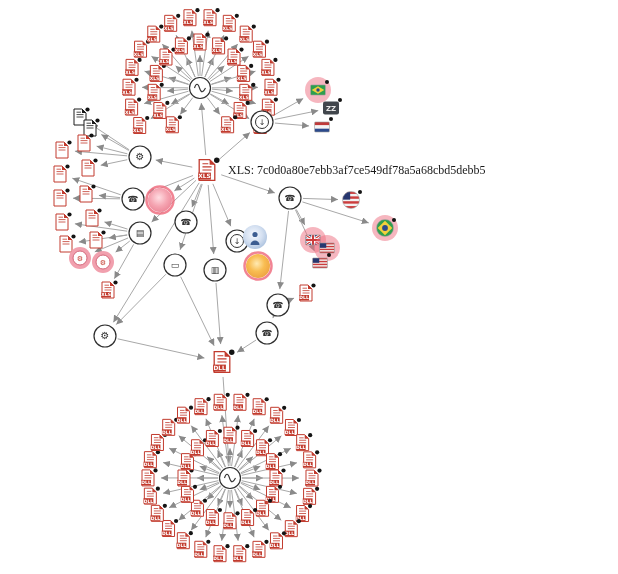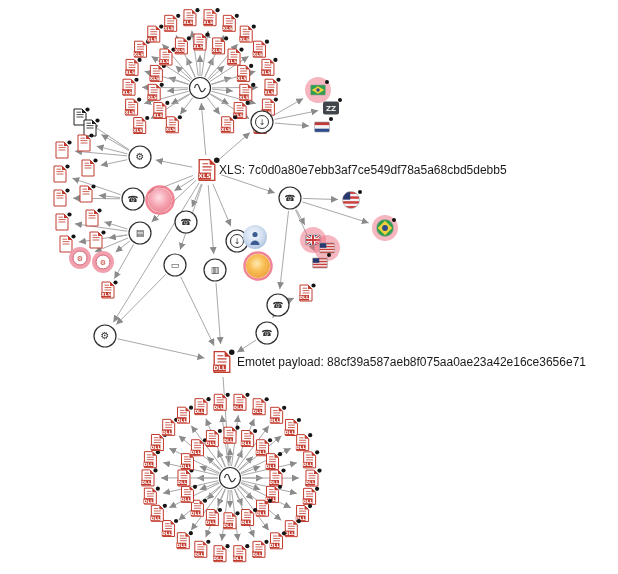--- a/index.html
+++ b/index.html
@@ -6,21 +6,21 @@
   .stage{
     position:relative;width:618px;height:574px;background:#ffffff;overflow:hidden;
     font-family:"Liberation Sans",sans-serif;
   }
   .stage svg{position:absolute;left:0;top:0;}
   svg text{font-family:"DejaVu Sans",sans-serif;}
   .node-label{
     position:absolute;font-size:12px;color:#1a1a1a;white-space:nowrap;
     font-family:"Liberation Sans",sans-serif;cursor:default;
   }
-  #label-xls{left:219px;top:163px;}
+  #label-xls{left:228px;top:163px;font-family:Liberation Serif, serif;}
   #label-emotet{left:237px;top:355px;}
 </style>
 </head>
 <body>
 
 <div class="stage">
   <svg id="graph" width="618" height="574" viewBox="0 0 618 574">
       <defs>
         <marker id="arrow" viewBox="0 0 8 8" refX="8" refY="4" markerWidth="7" markerHeight="7" orient="auto">
           <path d="M0,0 L8,4 L0,8 Z" fill="#8a8a8a"></path>
@@ -1185,14 +1185,13 @@
             <rect x="-7.5" y="0.7142857142857144" width="15" height="1.4285714285714286" fill="#cc3d3d"></rect>
             <rect x="-7.5" y="3.571428571428571" width="15" height="1.4285714285714286" fill="#cc3d3d"></rect>
             <rect x="-7.5" y="-5" width="6.75" height="4.8" fill="#27376f"></rect>
           </g>
           <rect x="-7.5" y="-5" width="15" height="10" rx="1" fill="none" stroke="#9a9a9a" stroke-width="0.6"></rect>
           <circle cx="9" cy="-8" r="2" fill="#141414"></circle>
         </g>
       </g>
     </svg>
   <div class="node-label" id="label-xls">XLS: 7c0d0a80e7ebb3af7ce549df78a5a68cbd5debb5</div>
-  <div class="node-label" id="label-emotet">Emotet payload: 88cf39a587aeb8f075aa0ae23a42e16ce3656e71</div>
 </div>
 
 </body></html>

